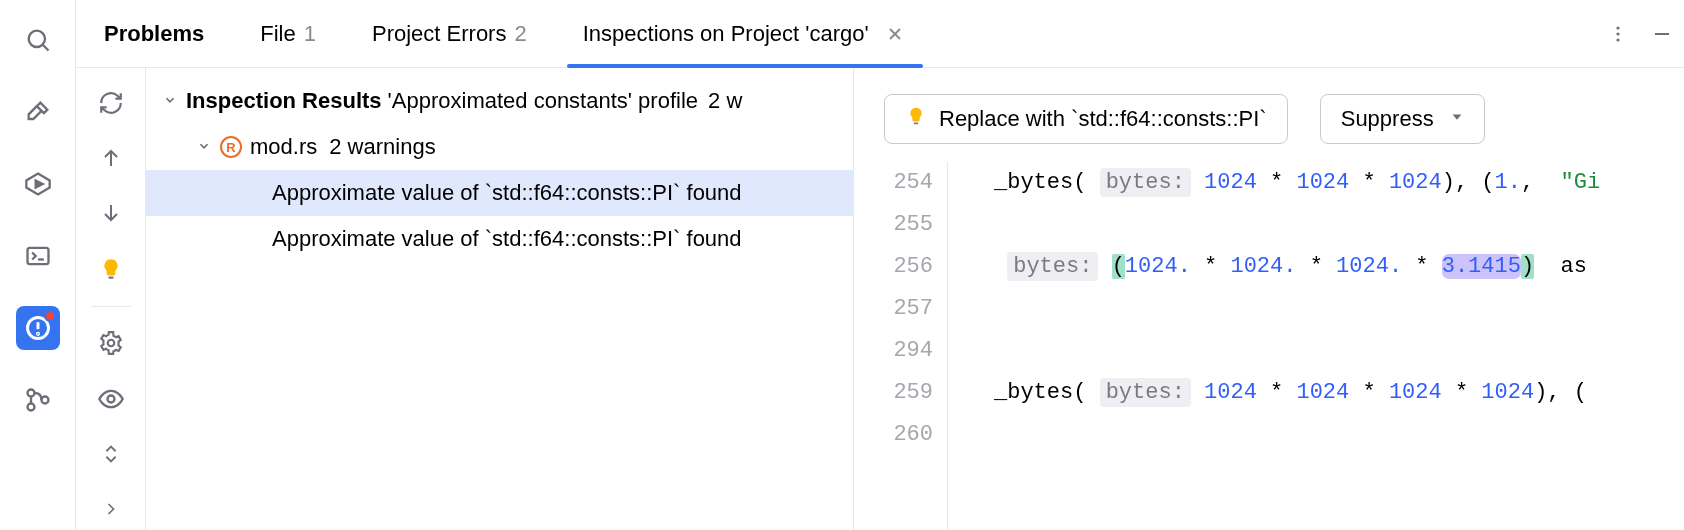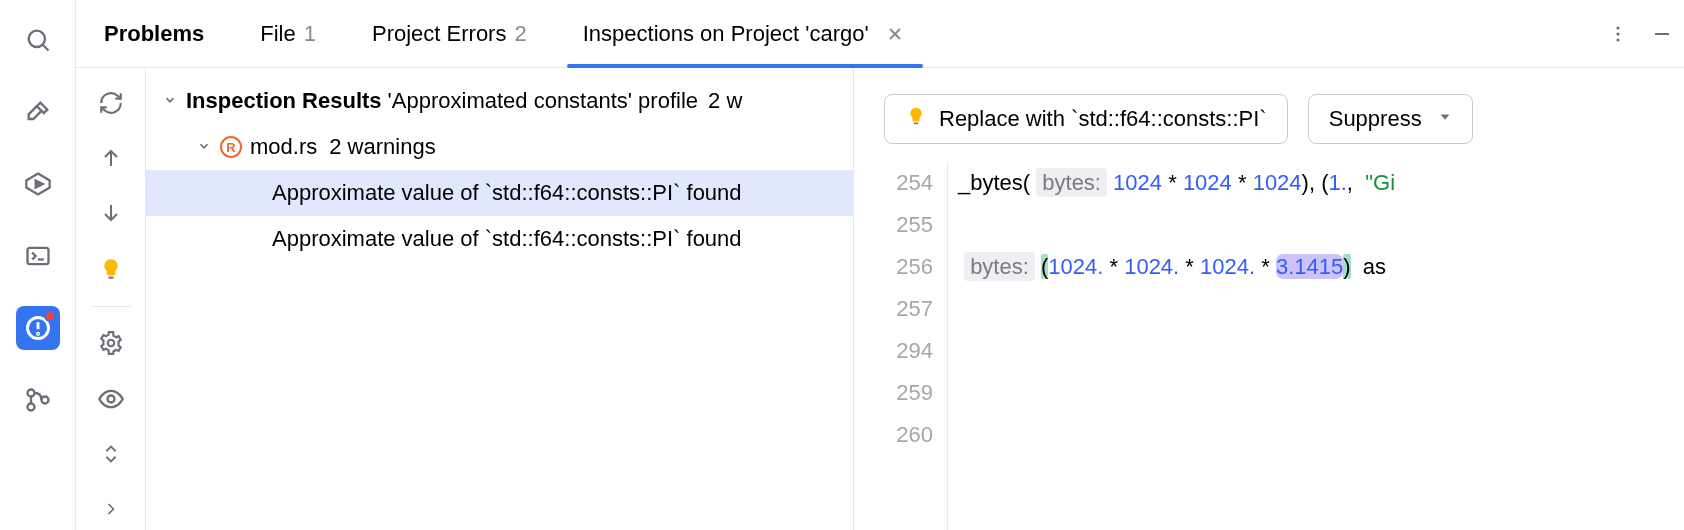--- a/index.html
+++ b/index.html
@@ -140,39 +140,40 @@
   
   .preview {
     flex: 1;
     display: flex;
     flex-direction: column;
     overflow: hidden;
   }
   .actionbar {
     display: flex;
     padding: 26px 30px 18px 30px;
-    gap: 20px;
+    gap: 32px;
   }
   .pill {
     border: 1px solid #c9c9d1;
     border-radius: 8px;
     padding: 10px 20px;
     font-size: 22px;
     display: flex; align-items: center;
     gap: 12px;
     white-space: nowrap;
   }
   .bulb2 { color: #feb801; font-size: 22px; }
   .pill .chev2 { color: #6e6e78; font-size: 16px; margin-left: 4px; }
   .code {
     flex: 1;
     display: flex;
-    font-family: Liberation Sans, sans-serif;
+    font-family: Liberation Mono, monospace;
     font-size: 22px;
     overflow: hidden;
+    gap: 36px;
   }
   .gutter {
     width: 94px;
     background: #fff;
     border-right: 1px solid #e8e8ec;
     text-align: right;
     padding-right: 14px;
     color: #a6a6ae;
   }
   .gline { height: 42px; line-height: 42px; }
@@ -393,18 +394,19 @@
           <div class="gline">294</div>
           <div class="gline">259</div>
           <div class="gline">260</div>
         </div>
         <div class="codelines">
           <div class="cline"><span class="tok-fn">_bytes(</span> <span class="tok-hint">bytes:</span> <span class="tok-num">1024</span> <span class="tok-op">*</span> <span class="tok-num">1024</span> <span class="tok-op">*</span> <span class="tok-num">1024</span><span class="tok-fn">), (</span><span class="tok-num">1.</span><span class="tok-fn">,</span>  <span class="tok-str">"Gi</span></div>
           <div class="cline"></div>
           <div class="cline"> <span class="tok-hint">bytes:</span> <span class="hl-paren tok-fn">(</span><span class="tok-num">1024.</span> <span class="tok-op">*</span> <span class="tok-num">1024.</span> <span class="tok-op">*</span> <span class="tok-num">1024.</span> <span class="tok-op">*</span> <span class="hl-warn tok-num">3.1415</span><span class="hl-paren tok-fn">)</span> <span class="tok-fn"> as</span></div>
           <div class="cline"></div>
           <div class="cline"></div>
+          <div class="cline"><span class="tok-fn">_bytes(</span> <span class="tok-hint">bytes:</span> <span class="tok-num">1024</span> <span class="tok-op">*</span> <span class="tok-num">1024</span> <span class="tok-op">*</span> <span class="tok-num">1024</span> <span class="tok-op">*</span> <span class="tok-num">1024</span><span class="tok-fn">), (</span></div>
           <div class="cline"></div>
         </div>
       </div>
     </div>
   </div>
 </div>
 
 </body></html>

